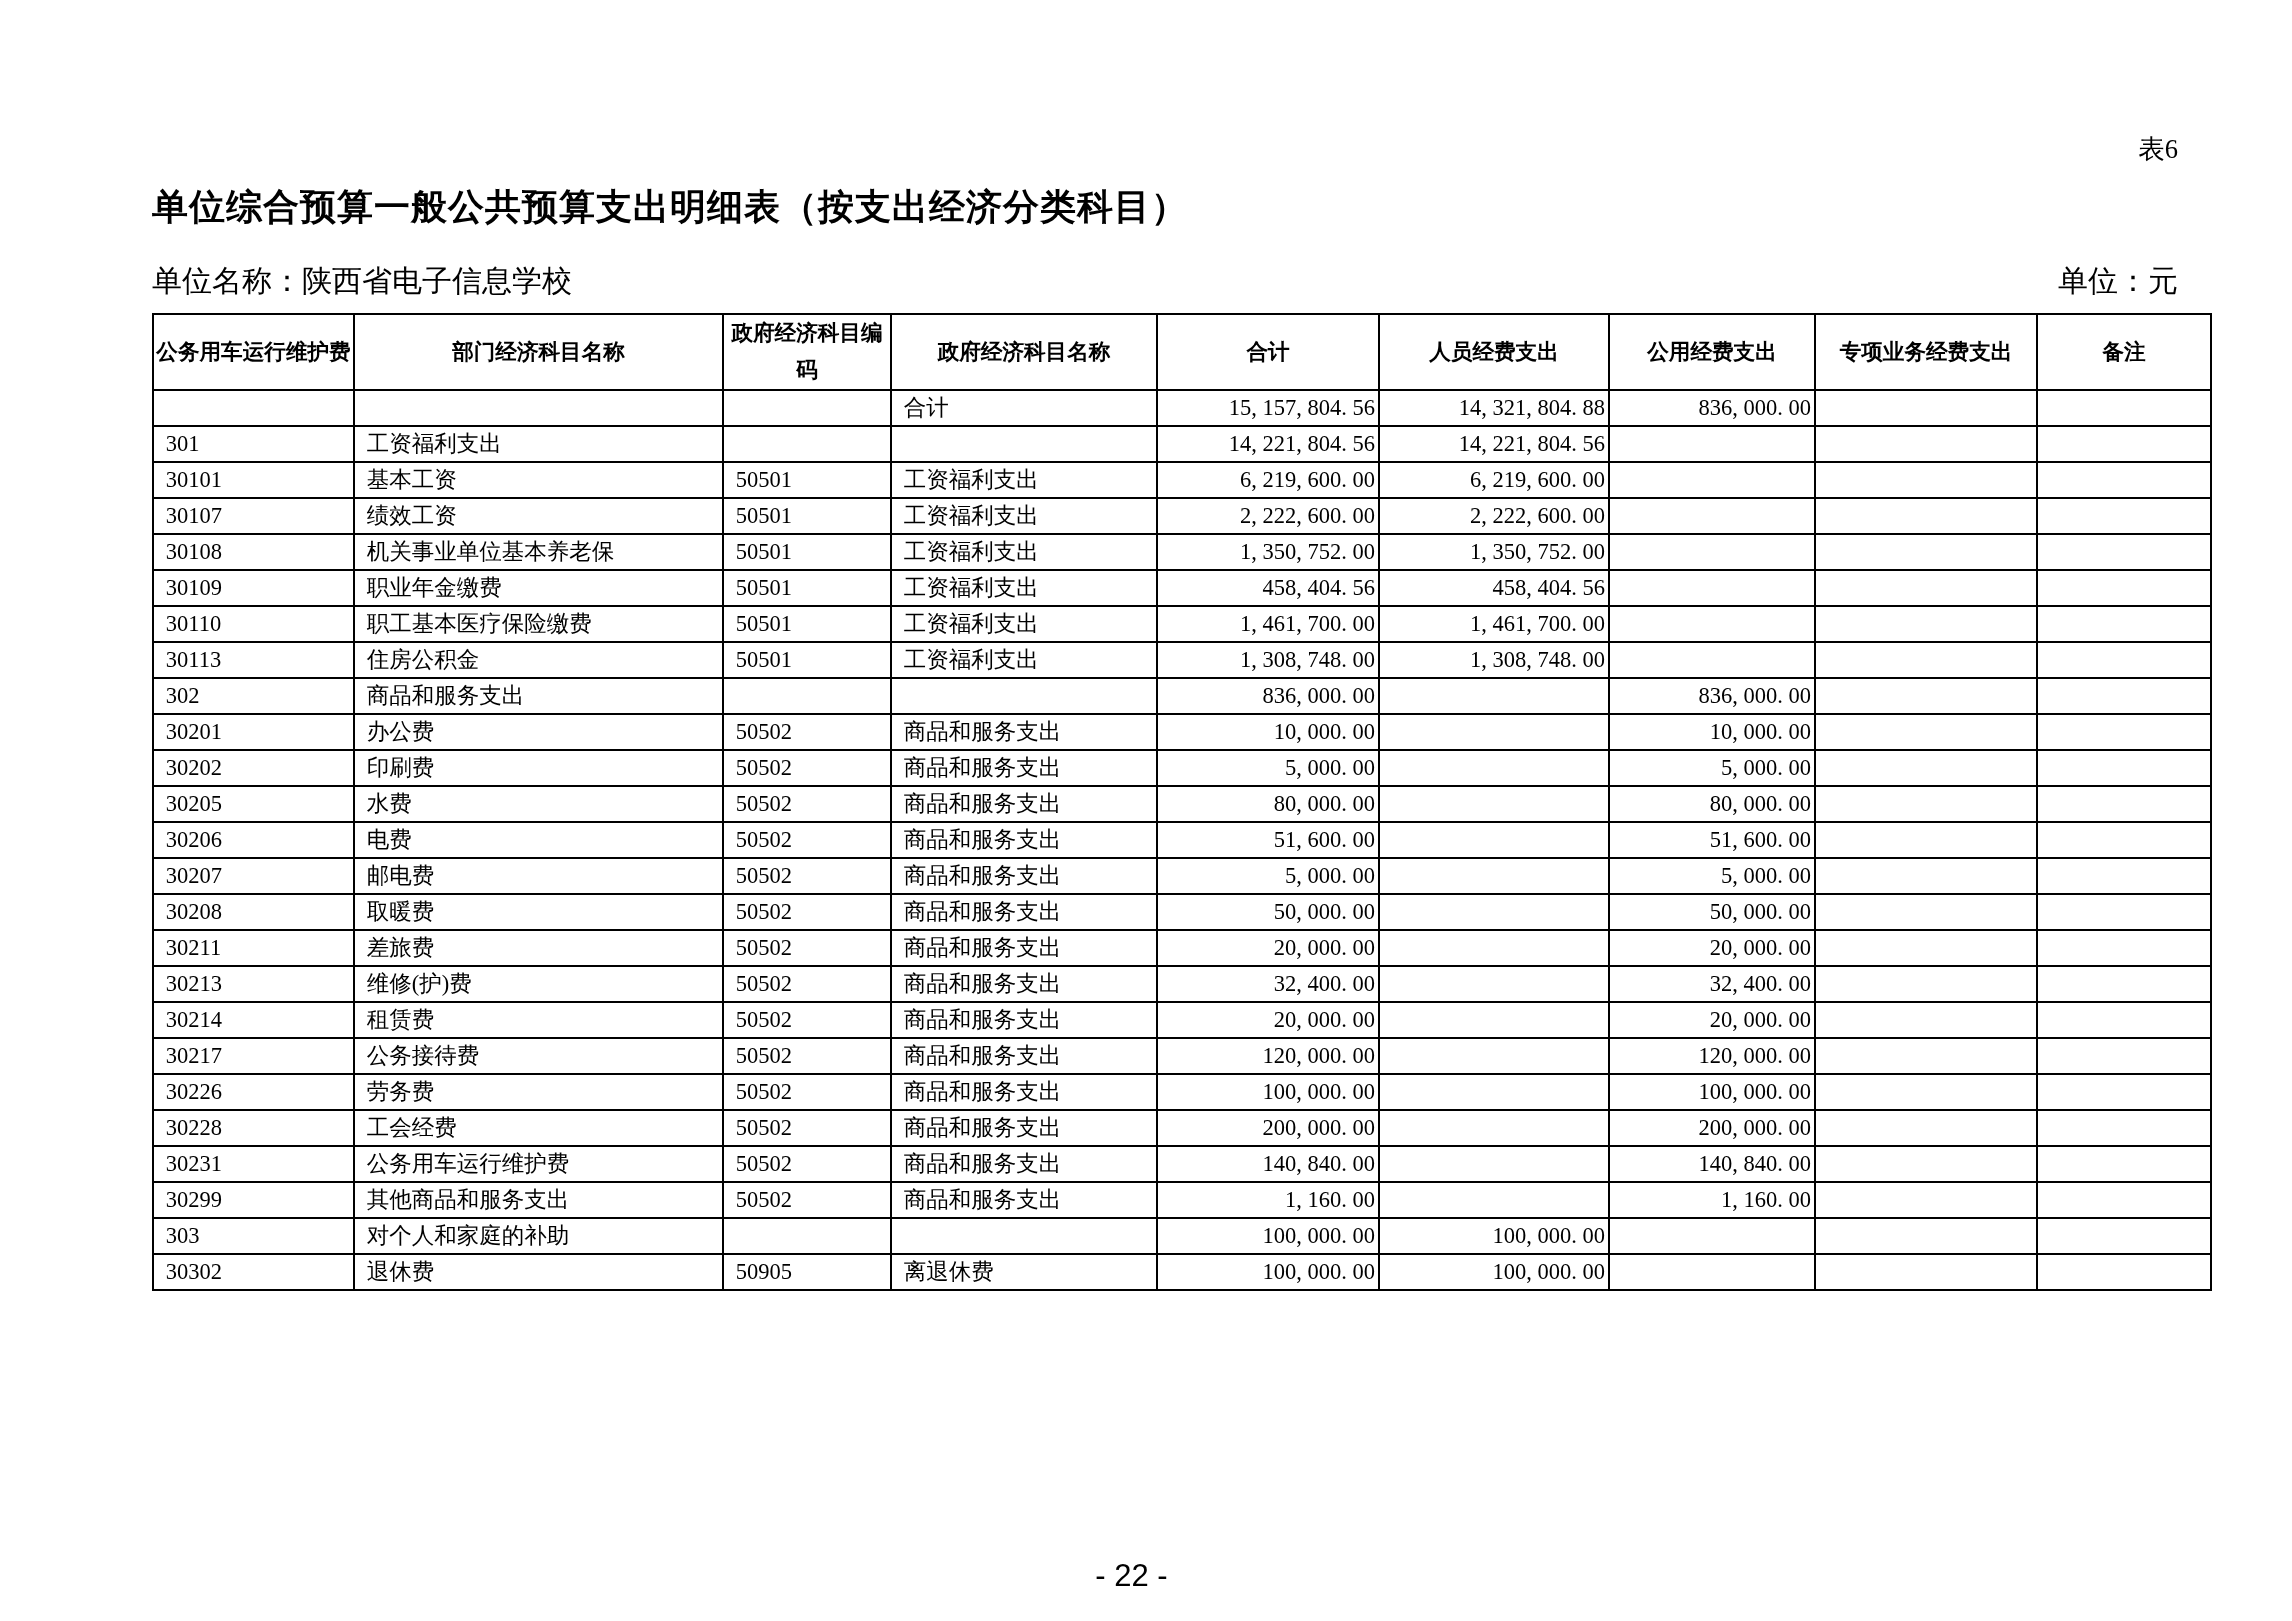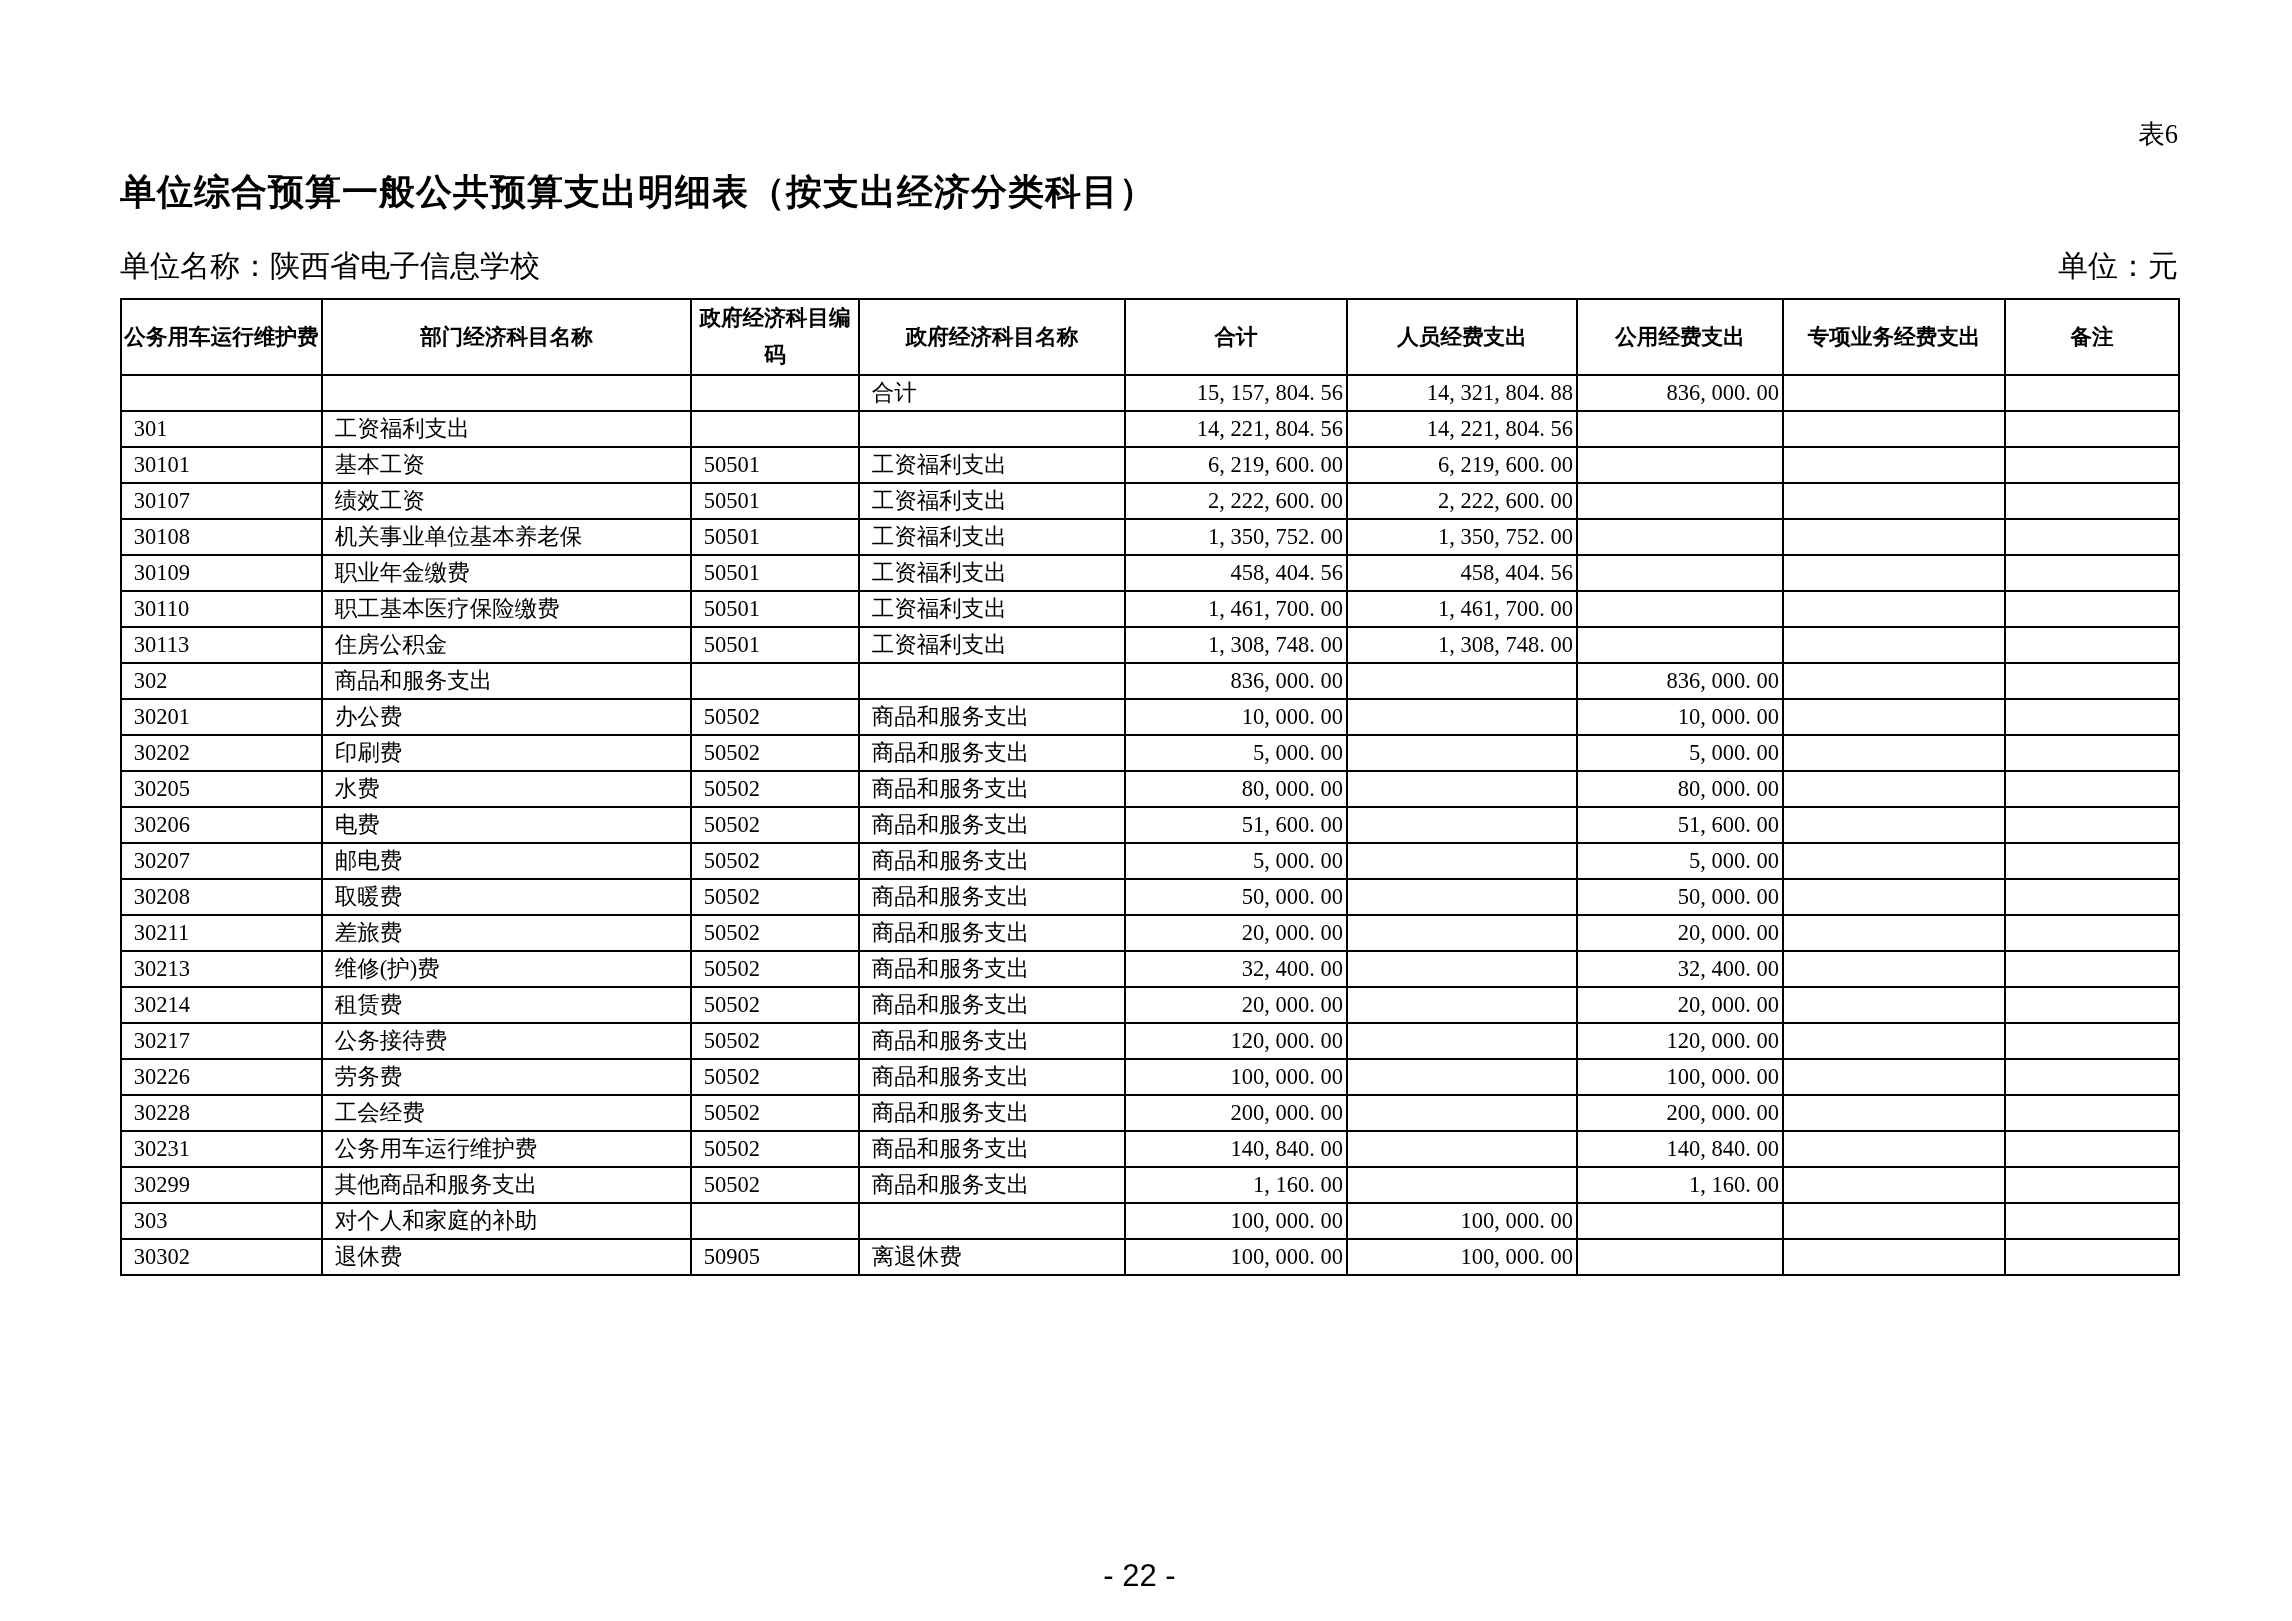--- a/index.html
+++ b/index.html
@@ -3,21 +3,21 @@
 <meta charset="utf-8">
 <style>
   * { margin: 0; padding: 0; box-sizing: border-box; }
   html, body { background: #ffffff; }
   body {
     width: 2293px; height: 1621px;
     font-family: "Liberation Serif", "DejaVu Serif", serif;
     color: #000;
     position: relative;
   }
-  .content { padding: 0 115px 0 120px; }
+  .content { padding: 15px 115px 0 120px; margin-left: 32px; }
   .table-label {
     padding-top: 116px;
     text-align: right;
     font-size: 26.5px;
   }
   .title {
     margin-top: 15.7px;
     text-align: left;
     font-size: 36px;
     font-weight: bold;
@@ -62,21 +62,21 @@
   col.c-gov-code     { width: 168px; }
   col.c-gov-name     { width: 266px; }
   col.c-total        { width: 222px; }
   col.c-personnel    { width: 230px; }
   col.c-public       { width: 206px; }
   col.c-special      { width: 222px; }
   col.c-remark       { width: 174px; }
   .page-number {
     position: absolute;
     bottom: 27.4px;
-    left: 12px;
+    left: 4px;
     width: 2255px;
     text-align: center;
     font-size: 31px;
     font-family: "Liberation Sans", "DejaVu Sans", sans-serif;
   }
 </style>
 </head>
 <body>
 
 <div class="content">

